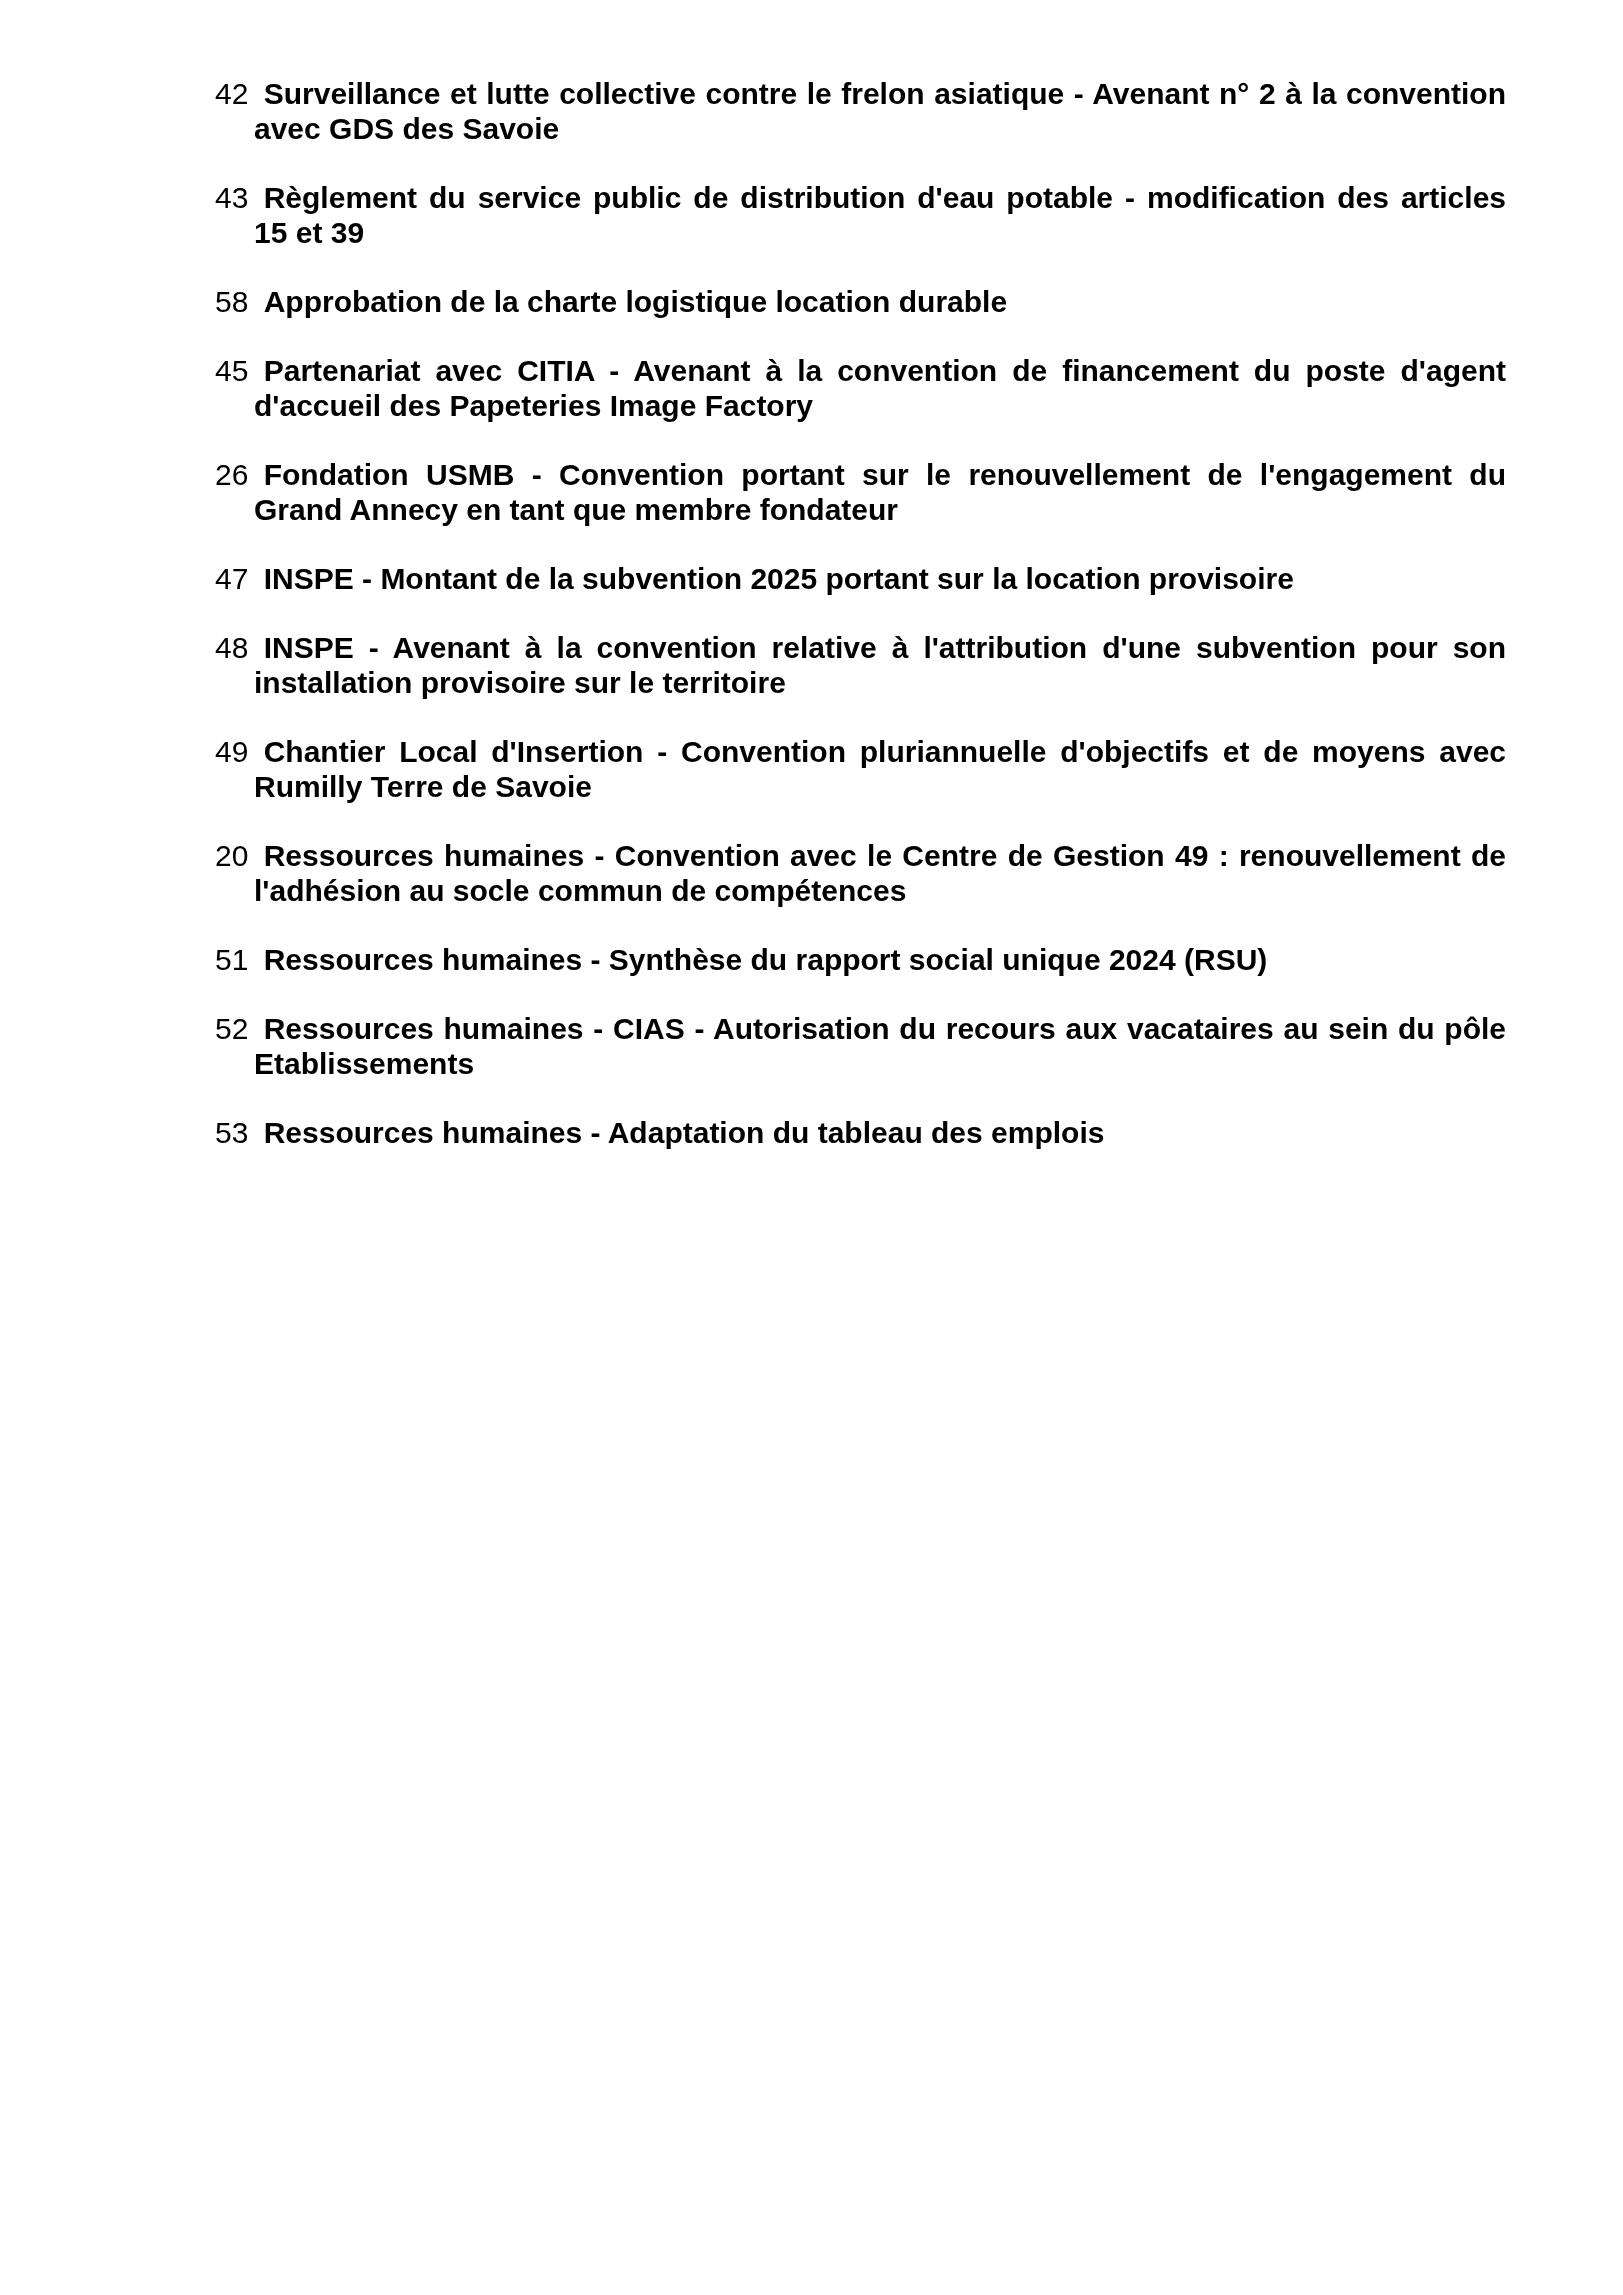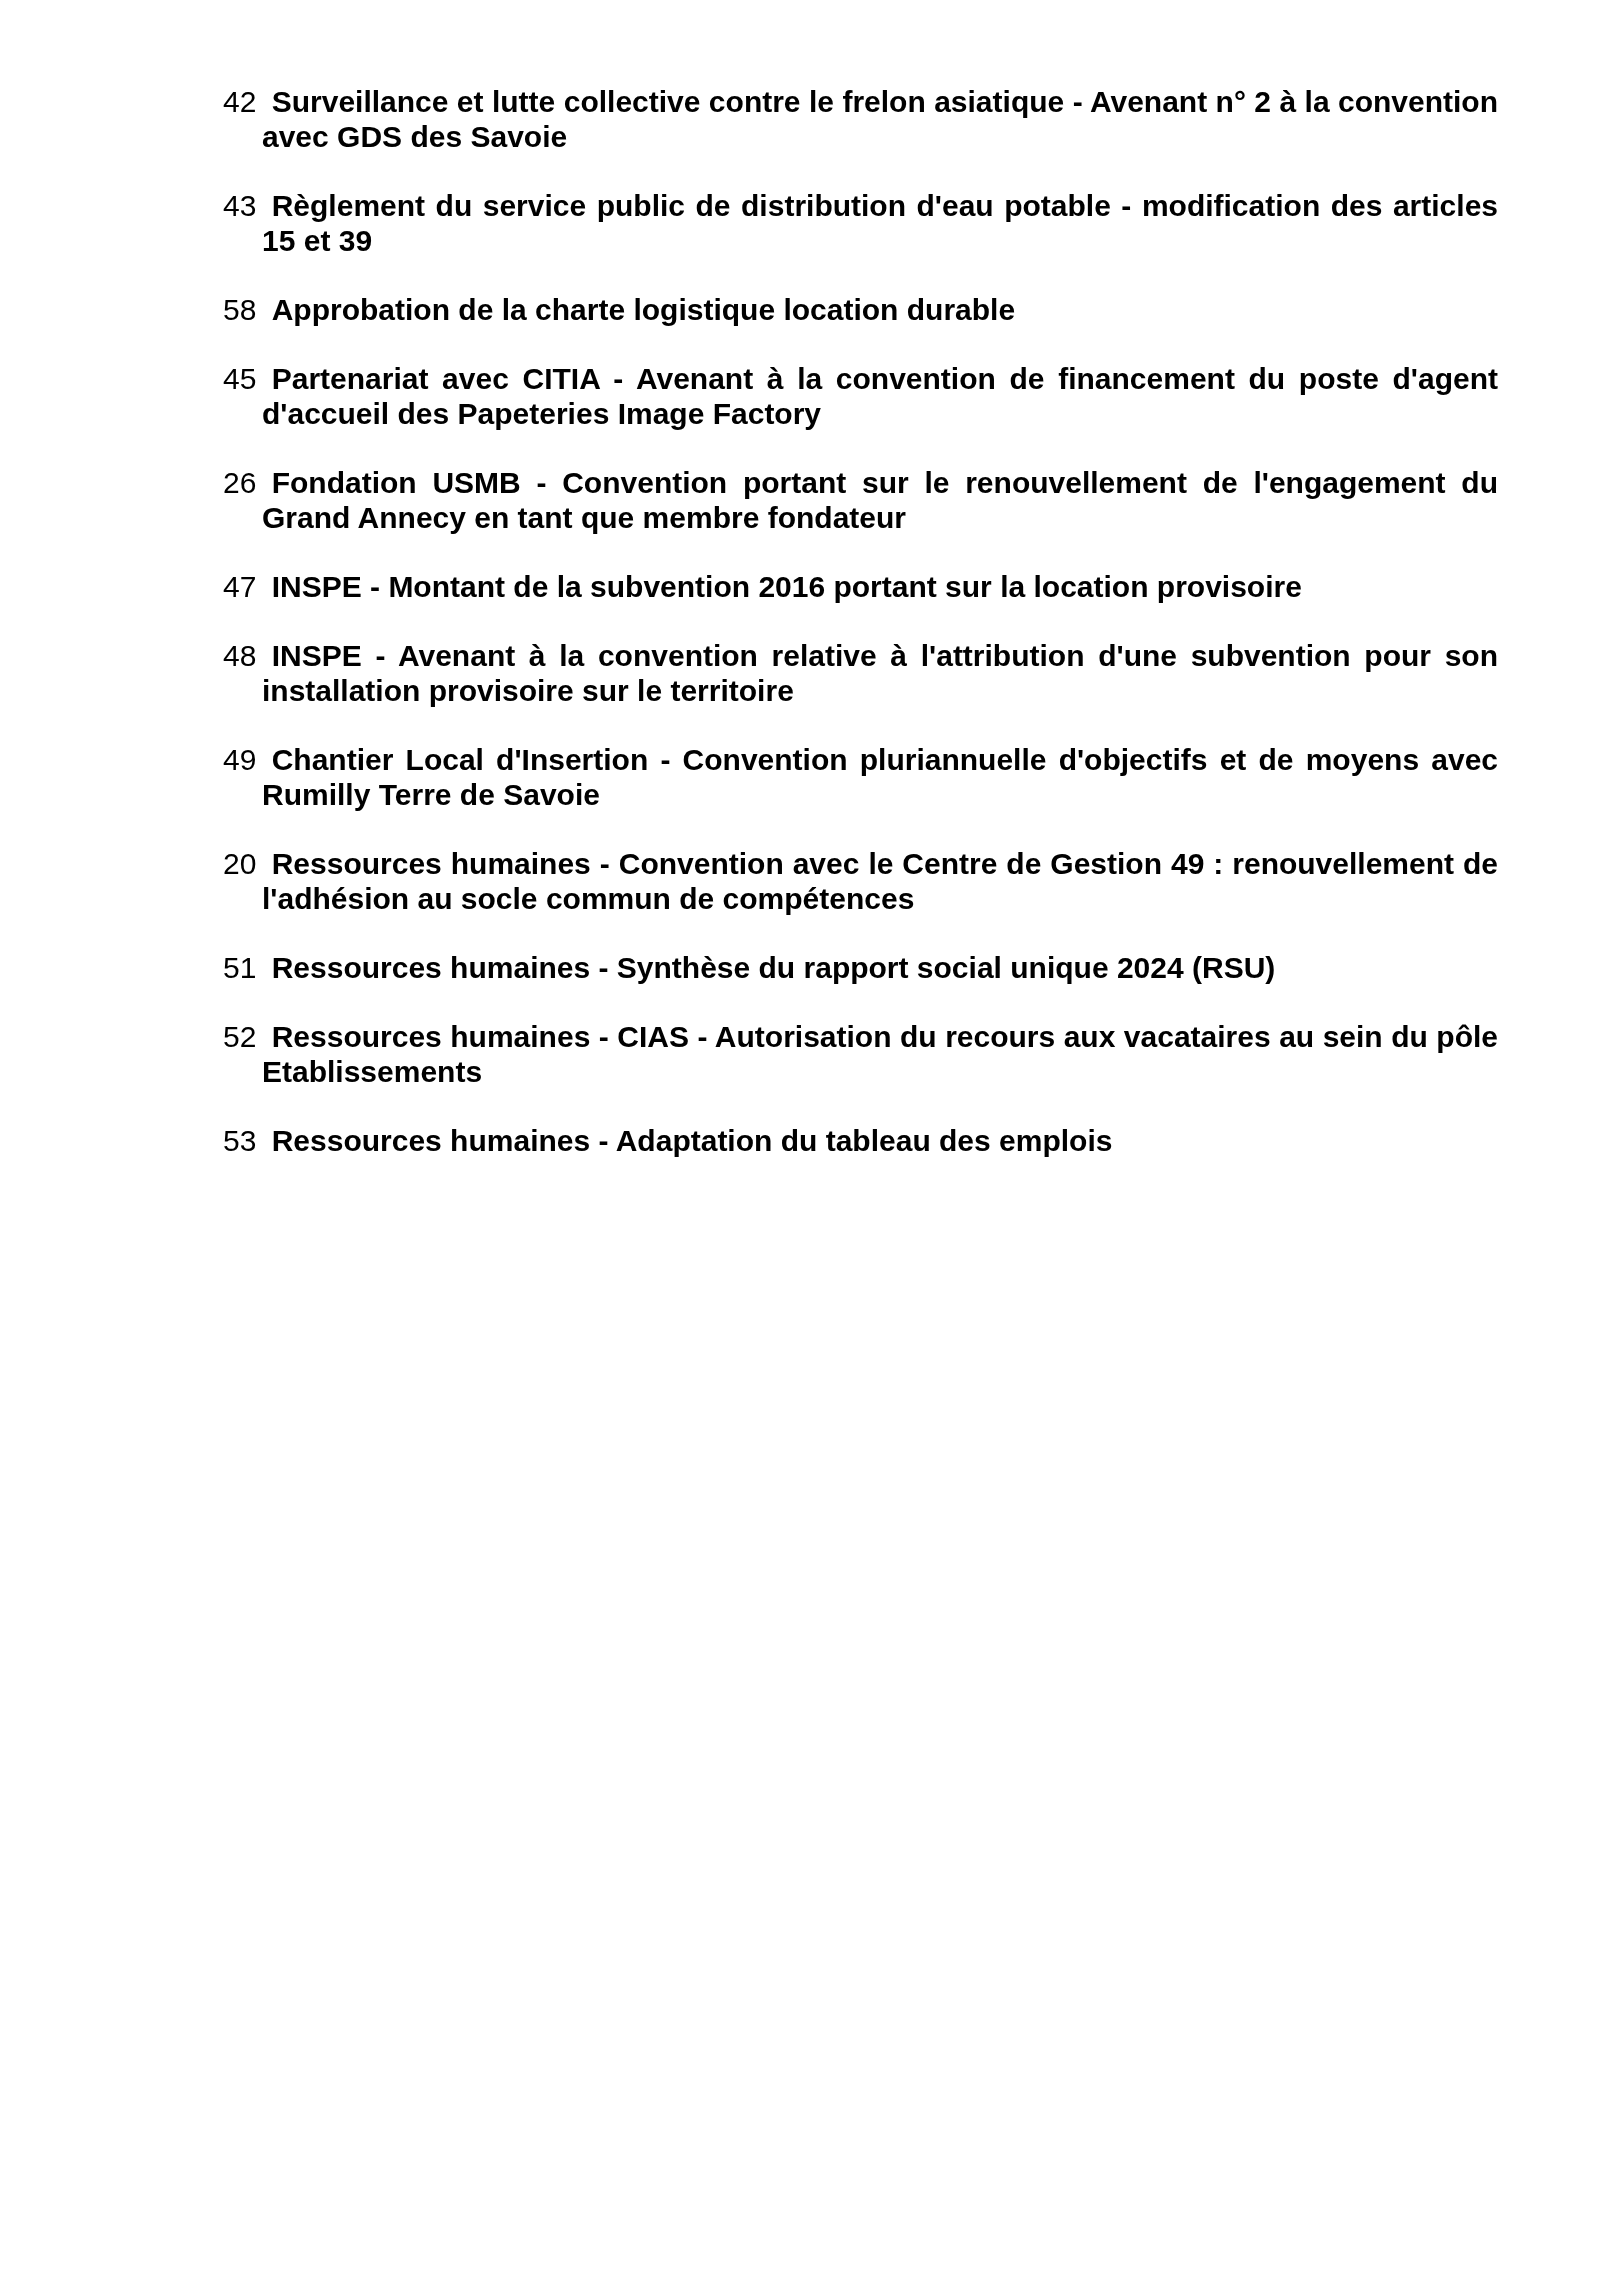--- a/index.html
+++ b/index.html
@@ -16,21 +16,21 @@
       color: #000000;
     }
     .page {
       position: absolute;
       left: 215px;
       top: 76px;
       width: 1291px;
     }
     .agenda-list {
       list-style: none;
-      margin: 8px;
+      margin: 0;
       padding: 0;
     }
     .agenda-item {
       position: relative;
       font-size: 30px;
       line-height: 35px;
       margin: 0 0 34px 0;
       padding-left: 39px;
       text-align: justify;
     }
@@ -66,21 +66,21 @@
     <li class="agenda-item">
       <span class="num">45</span>
       <span class="text">Partenariat avec CITIA - Avenant à la convention de financement du poste d'agent d'accueil des Papeteries Image Factory</span>
     </li>
     <li class="agenda-item">
       <span class="num">26</span>
       <span class="text">Fondation USMB - Convention portant sur le renouvellement de l'engagement du Grand Annecy en tant que membre fondateur</span>
     </li>
     <li class="agenda-item">
       <span class="num">47</span>
-      <span class="text">INSPE - Montant de la subvention 2016 portant sur la location provisoire</span>
+      <span class="text">INSPE - Montant de la subvention 2025 portant sur la location provisoire</span>
     </li>
     <li class="agenda-item">
       <span class="num">48</span>
       <span class="text">INSPE - Avenant à la convention relative à l'attribution d'une subvention pour son installation provisoire sur le territoire</span>
     </li>
     <li class="agenda-item">
       <span class="num">49</span>
       <span class="text">Chantier Local d'Insertion - Convention pluriannuelle d'objectifs et de moyens avec Rumilly Terre de Savoie</span>
     </li>
     <li class="agenda-item">

